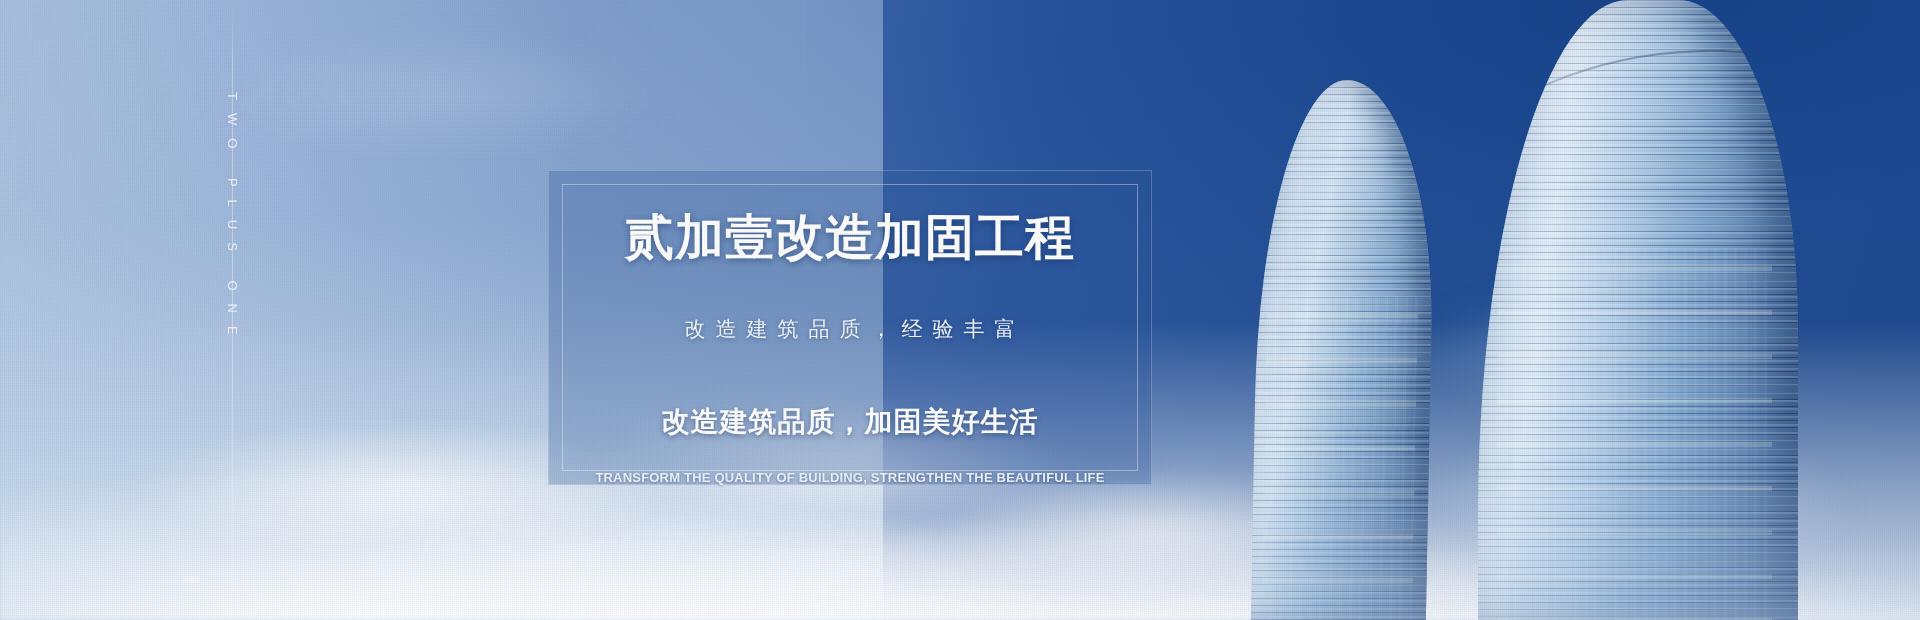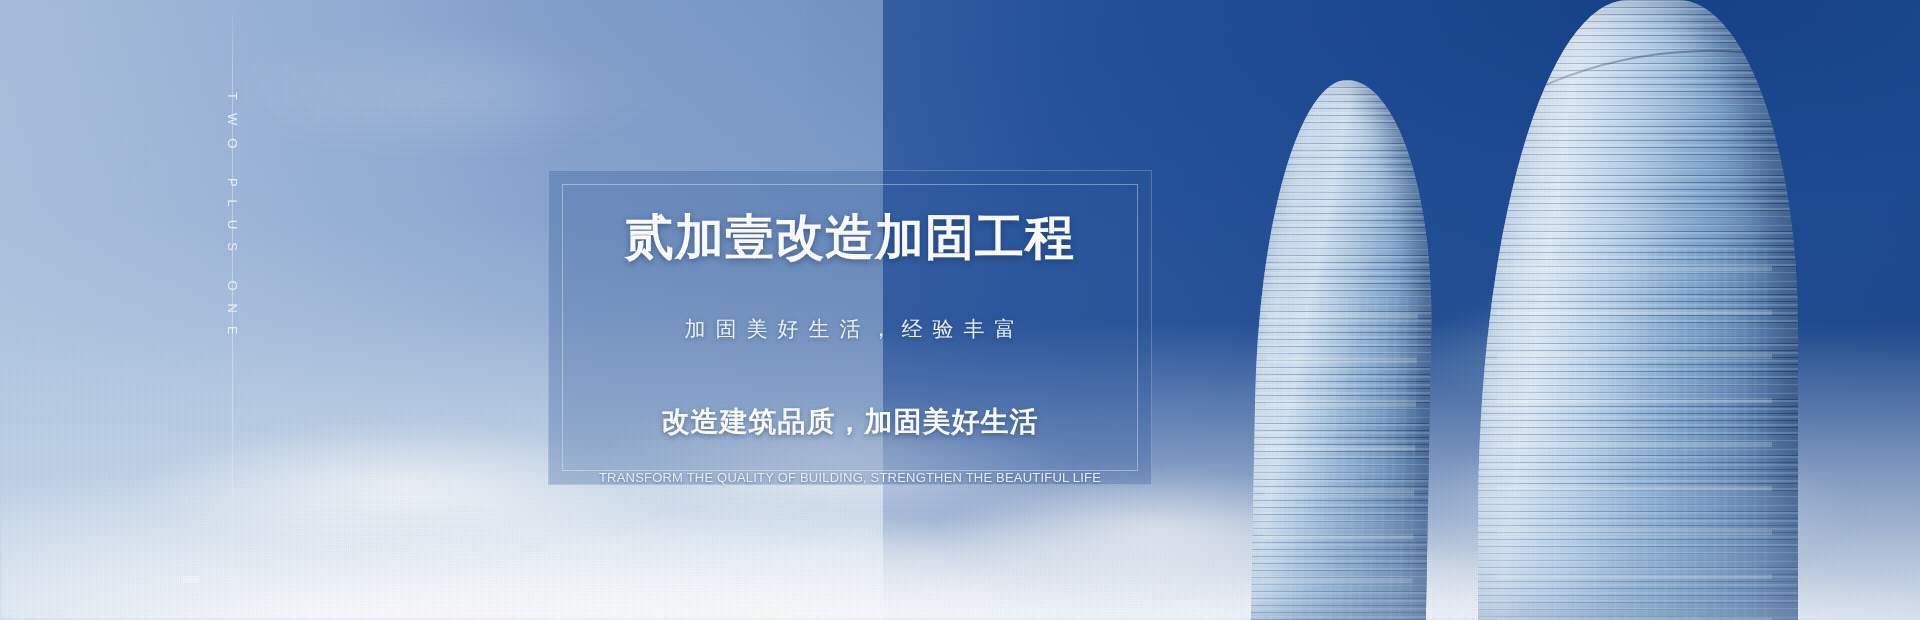--- a/index.html
+++ b/index.html
@@ -293,21 +293,21 @@
     font-weight: bold;
     letter-spacing: 1px;
     line-height: 1;
     text-shadow: 0 2px 5px rgba(12,38,80,0.42);
     white-space: nowrap;
   }
   .tagline-en {
     margin-top: 8px;
     color: #eef3fa;
     font-size: 13px;
-    font-weight: 400;
+    font-weight: 700;
     letter-spacing: 0.2px;
     line-height: 1;
     text-shadow: 0 1px 3px rgba(12,38,80,0.40);
     white-space: nowrap;
   }
 
   
   .grain {
     position: absolute; inset: 0;
     opacity: 0.05;
@@ -359,20 +359,20 @@
   </div>
 
   <div class="brand-rail"></div>
   <div class="brand-vertical">TWO PLUS ONE</div>
   <div class="brand-tick"></div>
 
   <div class="panel">
     <div class="panel-inner"></div>
     <div class="panel-content">
       <div class="headline">贰加壹改造加固工程</div>
-      <div class="subline">加固美好生活，经验丰富</div>
+      <div class="subline">改造建筑品质，经验丰富</div>
       <div class="tagline-cn">改造建筑品质，加固美好生活</div>
       <div class="tagline-en">TRANSFORM THE QUALITY OF BUILDING, STRENGTHEN THE BEAUTIFUL LIFE</div>
     </div>
   </div>
 
   <div class="grain"></div>
 </div>
 
 </body></html>

